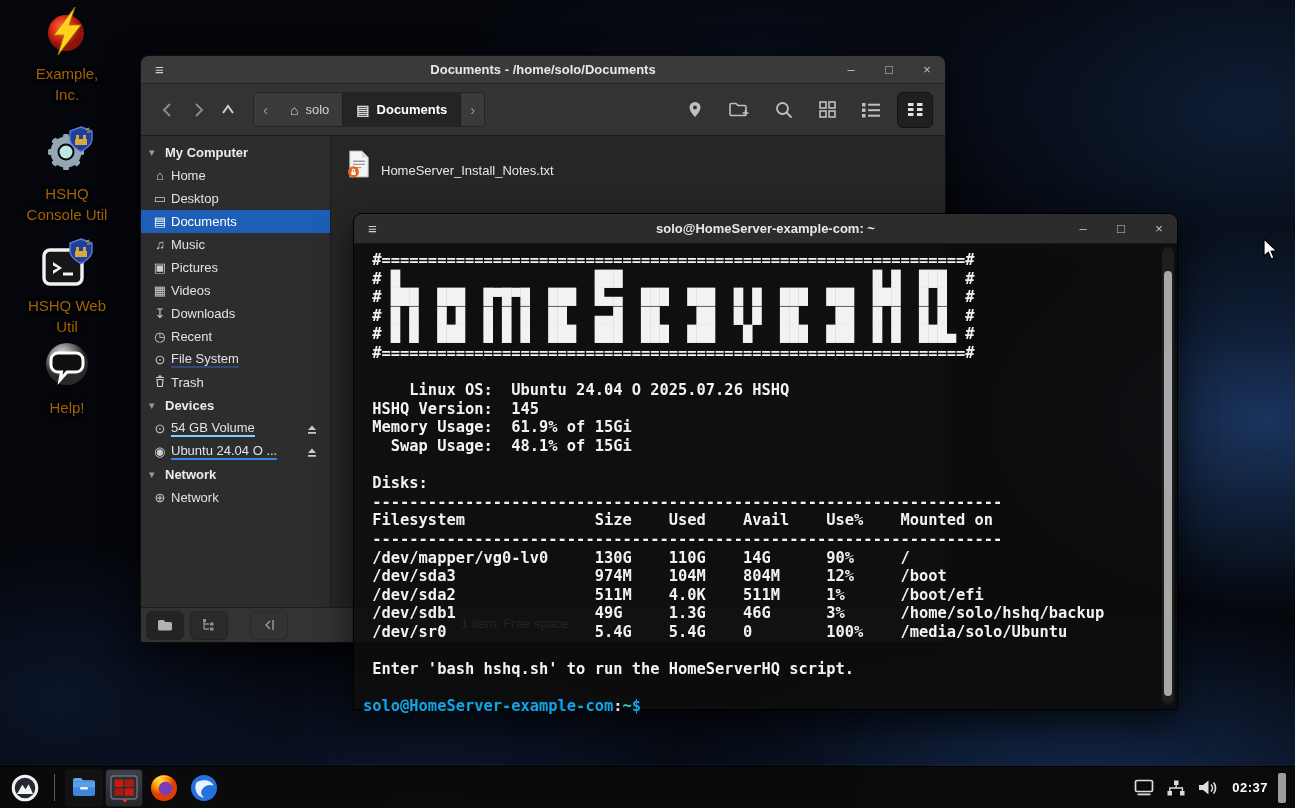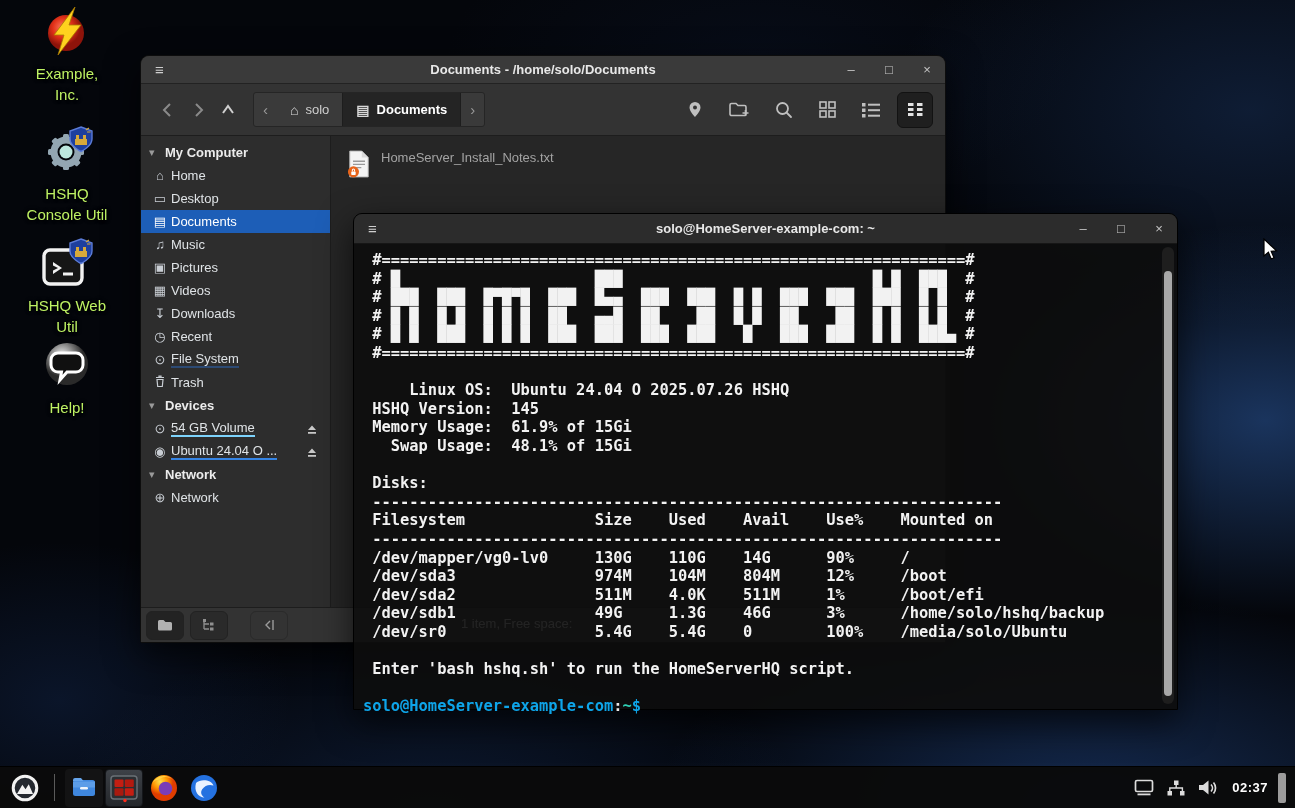--- a/index.html
+++ b/index.html
@@ -17,21 +17,21 @@
       #04060b;
   }
   .win { position:absolute; box-shadow:0 12px 34px rgba(0,0,0,.65); border:1px solid #0d0d0d; }
   .tbar { display:flex; align-items:center; position:relative; font-weight:bold; font-size:13px; color:#e8e8e8; }
   .tbar .menu-glyph { position:absolute; left:14px; font-size:15px; color:#cfcfcf; font-weight:normal; cursor:default; }
   .tbar .title { flex:1; text-align:center; }
   .winctl { position:absolute; right:10px; display:flex; gap:22px; font-weight:normal; }
   .winctl span { color:#c4c4c4; font-size:13px; width:16px; text-align:center; }
 
   
-  .dicon { position:absolute; left:8px; width:118px; display:flex; flex-direction:column; align-items:center; gap:7px; color:#bef264; font-size:15px; text-align:center; text-shadow:0 1px 3px #000, 0 0 4px #000; line-height:21px; cursor:default; }
+  .dicon { position:absolute; left:8px; width:118px; display:flex; flex-direction:column; align-items:center; gap:7px; color:#a16207; font-size:15px; text-align:center; text-shadow:0 1px 3px #000, 0 0 4px #000; line-height:21px; cursor:default; }
 
   
   #fm { left:140px; top:55px; width:806px; height:588px; background:#262626; border-radius:9px 9px 2px 2px; }
   #fm .tbar { height:28px; background:#3a3a3a; border-radius:8px 8px 0 0; border-bottom:1px solid #222; }
   #fm-toolbar { height:52px; background:#333; border-bottom:1px solid #1d1d1d; display:flex; align-items:center; padding:0 12px; }
   .navbtn { width:30px; height:34px; display:flex; align-items:center; justify-content:center; }
   #crumbbar { display:flex; align-items:center; height:35px; background:#3a3a3a; border:1px solid #252525; border-radius:3px; margin-left:10px; overflow:hidden; }
   .crumb { display:flex; align-items:center; gap:7px; padding:0 13px; height:100%; font-size:13px; color:#cfcfcf; }
   .crumb .ci { font-size:14px; color:#d8d8d8; }
   .crumb.active { background:#242424; border-left:1px solid #1d1d1d; border-right:1px solid #1d1d1d; color:#fff; font-weight:bold; }
@@ -45,21 +45,21 @@
   .srow .sico { width:22px; margin-left:-22px; text-align:center; color:#c9ced4; font-size:13px; }
   .srow.section { padding-left:8px; font-weight:bold; color:#ececec; }
   .srow.section .chev { color:#9a9a9a; font-weight:normal; width:16px; font-size:11px; }
   .srow.selected { background:#1d5eb7; color:#fff; }
   .srow.selected .sico { color:#fff; }
   .srow .eject { margin-left:auto; margin-right:12px; display:flex; }
   .u-gray { border-bottom:2px solid #7dd3fc; }
   .u-blue { border-bottom:2px solid #3584e4; }
   .u-dkblue { border-bottom:2px solid #2c4a74;text-align:center; }
   #fm-content { flex:1; background:#262626; padding:10px 0 0 10px; }
-  .filerow { display:flex; align-items:flex-start; gap:10px; padding:4px 6px; width:fit-content; color:#a3a3a3; font-size:13px; }
+  .filerow { display:flex; align-items:flex-end; gap:10px; padding:4px 6px; width:fit-content; color:#e5e5e5; font-size:13px; }
   #fm-bottom { position:absolute; bottom:0; left:0; right:0; height:35px; background:#333; border-top:1px solid #1d1d1d; display:flex; align-items:center; padding-left:5px; }
   .panebtn { width:38px; height:29px; border-radius:6px; display:flex; align-items:center; justify-content:center; background:#2a2a2a; border:1px solid #222; margin-right:6px; }
   .panebtn.b1 { background:#232323; }
   .panebtn.b3 { margin-left:16px; background:#333; border:1px solid #2a2a2a; }
   #fm-status { position:absolute; left:320px; top:8px; font-size:13px; color:#e8e8e8; }
 
   
   #term { left:353px; top:213px; width:825px; height:497px; background:rgba(13,13,13,0.90); border-radius:9px 9px 0 0; border:1px solid #000; z-index:3; }
   #term .tbar { height:30px; background:#2c2c2c; border-radius:8px 8px 0 0; border-bottom:1px solid #161616; }
   #term-body { position:relative; padding:7px 24px 0 9px; }

